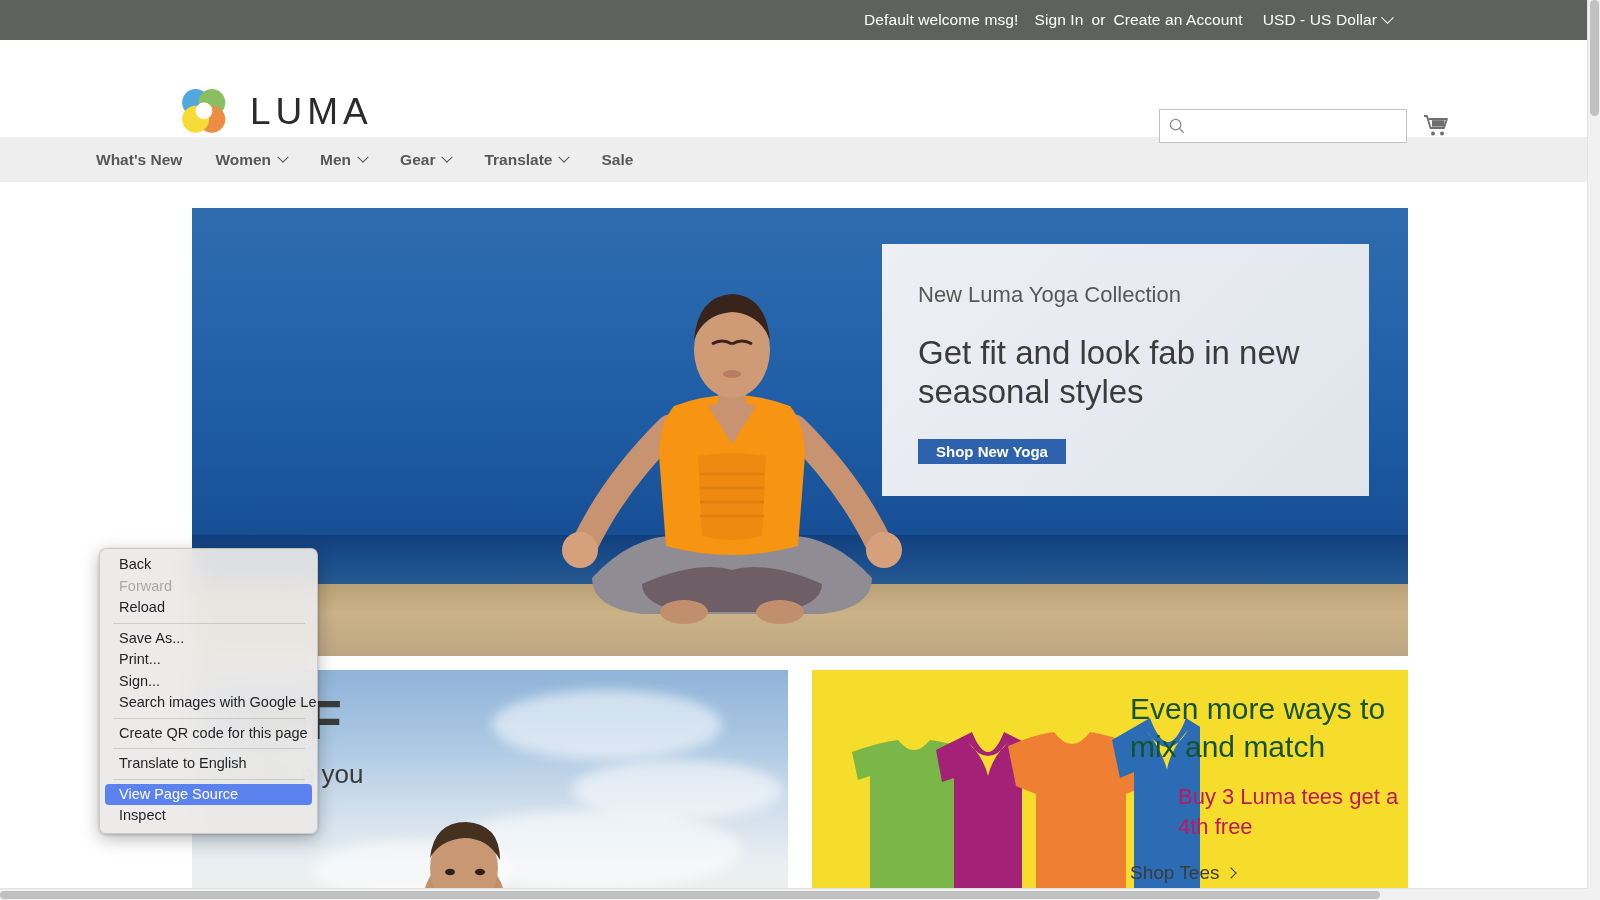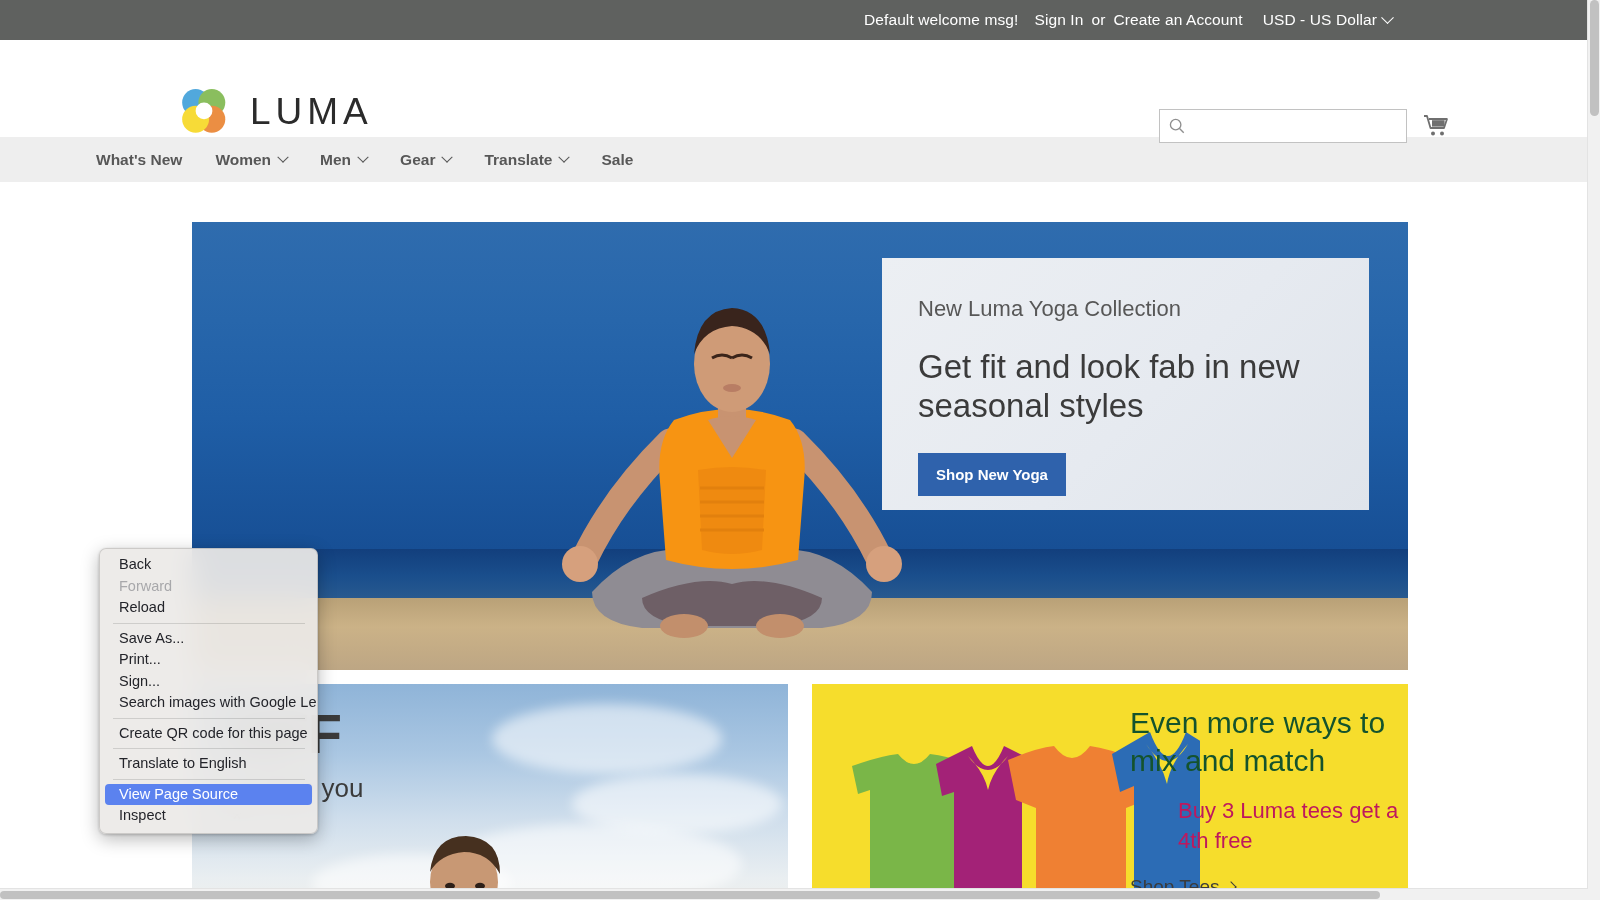--- a/index.html
+++ b/index.html
@@ -97,21 +97,21 @@
     border-right: 1.7px solid #575757; border-bottom: 1.7px solid #575757;
     transform: rotate(45deg) translate(-2px,-2px);
   }
 
   
   .content { position: relative; background: #ffffff; padding-top: 26px; }
 
   
   .hero {
     position: relative;
-    margin: 14px auto;
+    margin: 0 auto;
     width: 1216px; height: 448px;
     overflow: hidden;
   }
   .hero-photo { position:absolute; inset:0; }
   .hero-sky {
     position:absolute; left:0; top:0; width:100%; height:73%;
     background: linear-gradient(180deg,#2f6cae 0%, #2766ab 30%, #1f5ea6 60%, #174f95 100%);
   }
   .hero-sea {
     position:absolute; left:0; top:73%; width:100%; height:11%;
@@ -134,21 +134,21 @@
     font-size: 22px; color: #575757; font-weight: 400; margin-bottom: 25px;
   }
   .hero-title {
     font-size: 33px; line-height: 39px; color: #3b3b3b; font-weight: 400;
     margin-bottom: 28px;
   }
   .hero-btn {
     display: inline-block;
     background: #2f62ac; color:#ffffff;
     font-size: 15px; font-weight: bold;
-    padding: 13px 18px; border: 0; cursor: pointer;
+    padding: 4px 18px; border: 0; cursor: pointer;
     font-family: "Liberation Sans", sans-serif;
   }
 
   
   .promo-row {
     width: 1216px; margin: 14px auto 0;
     display: flex; gap: 24px;
   }
   .promo-left {
     position: relative; width: 596px; height: 242px; overflow: hidden;

